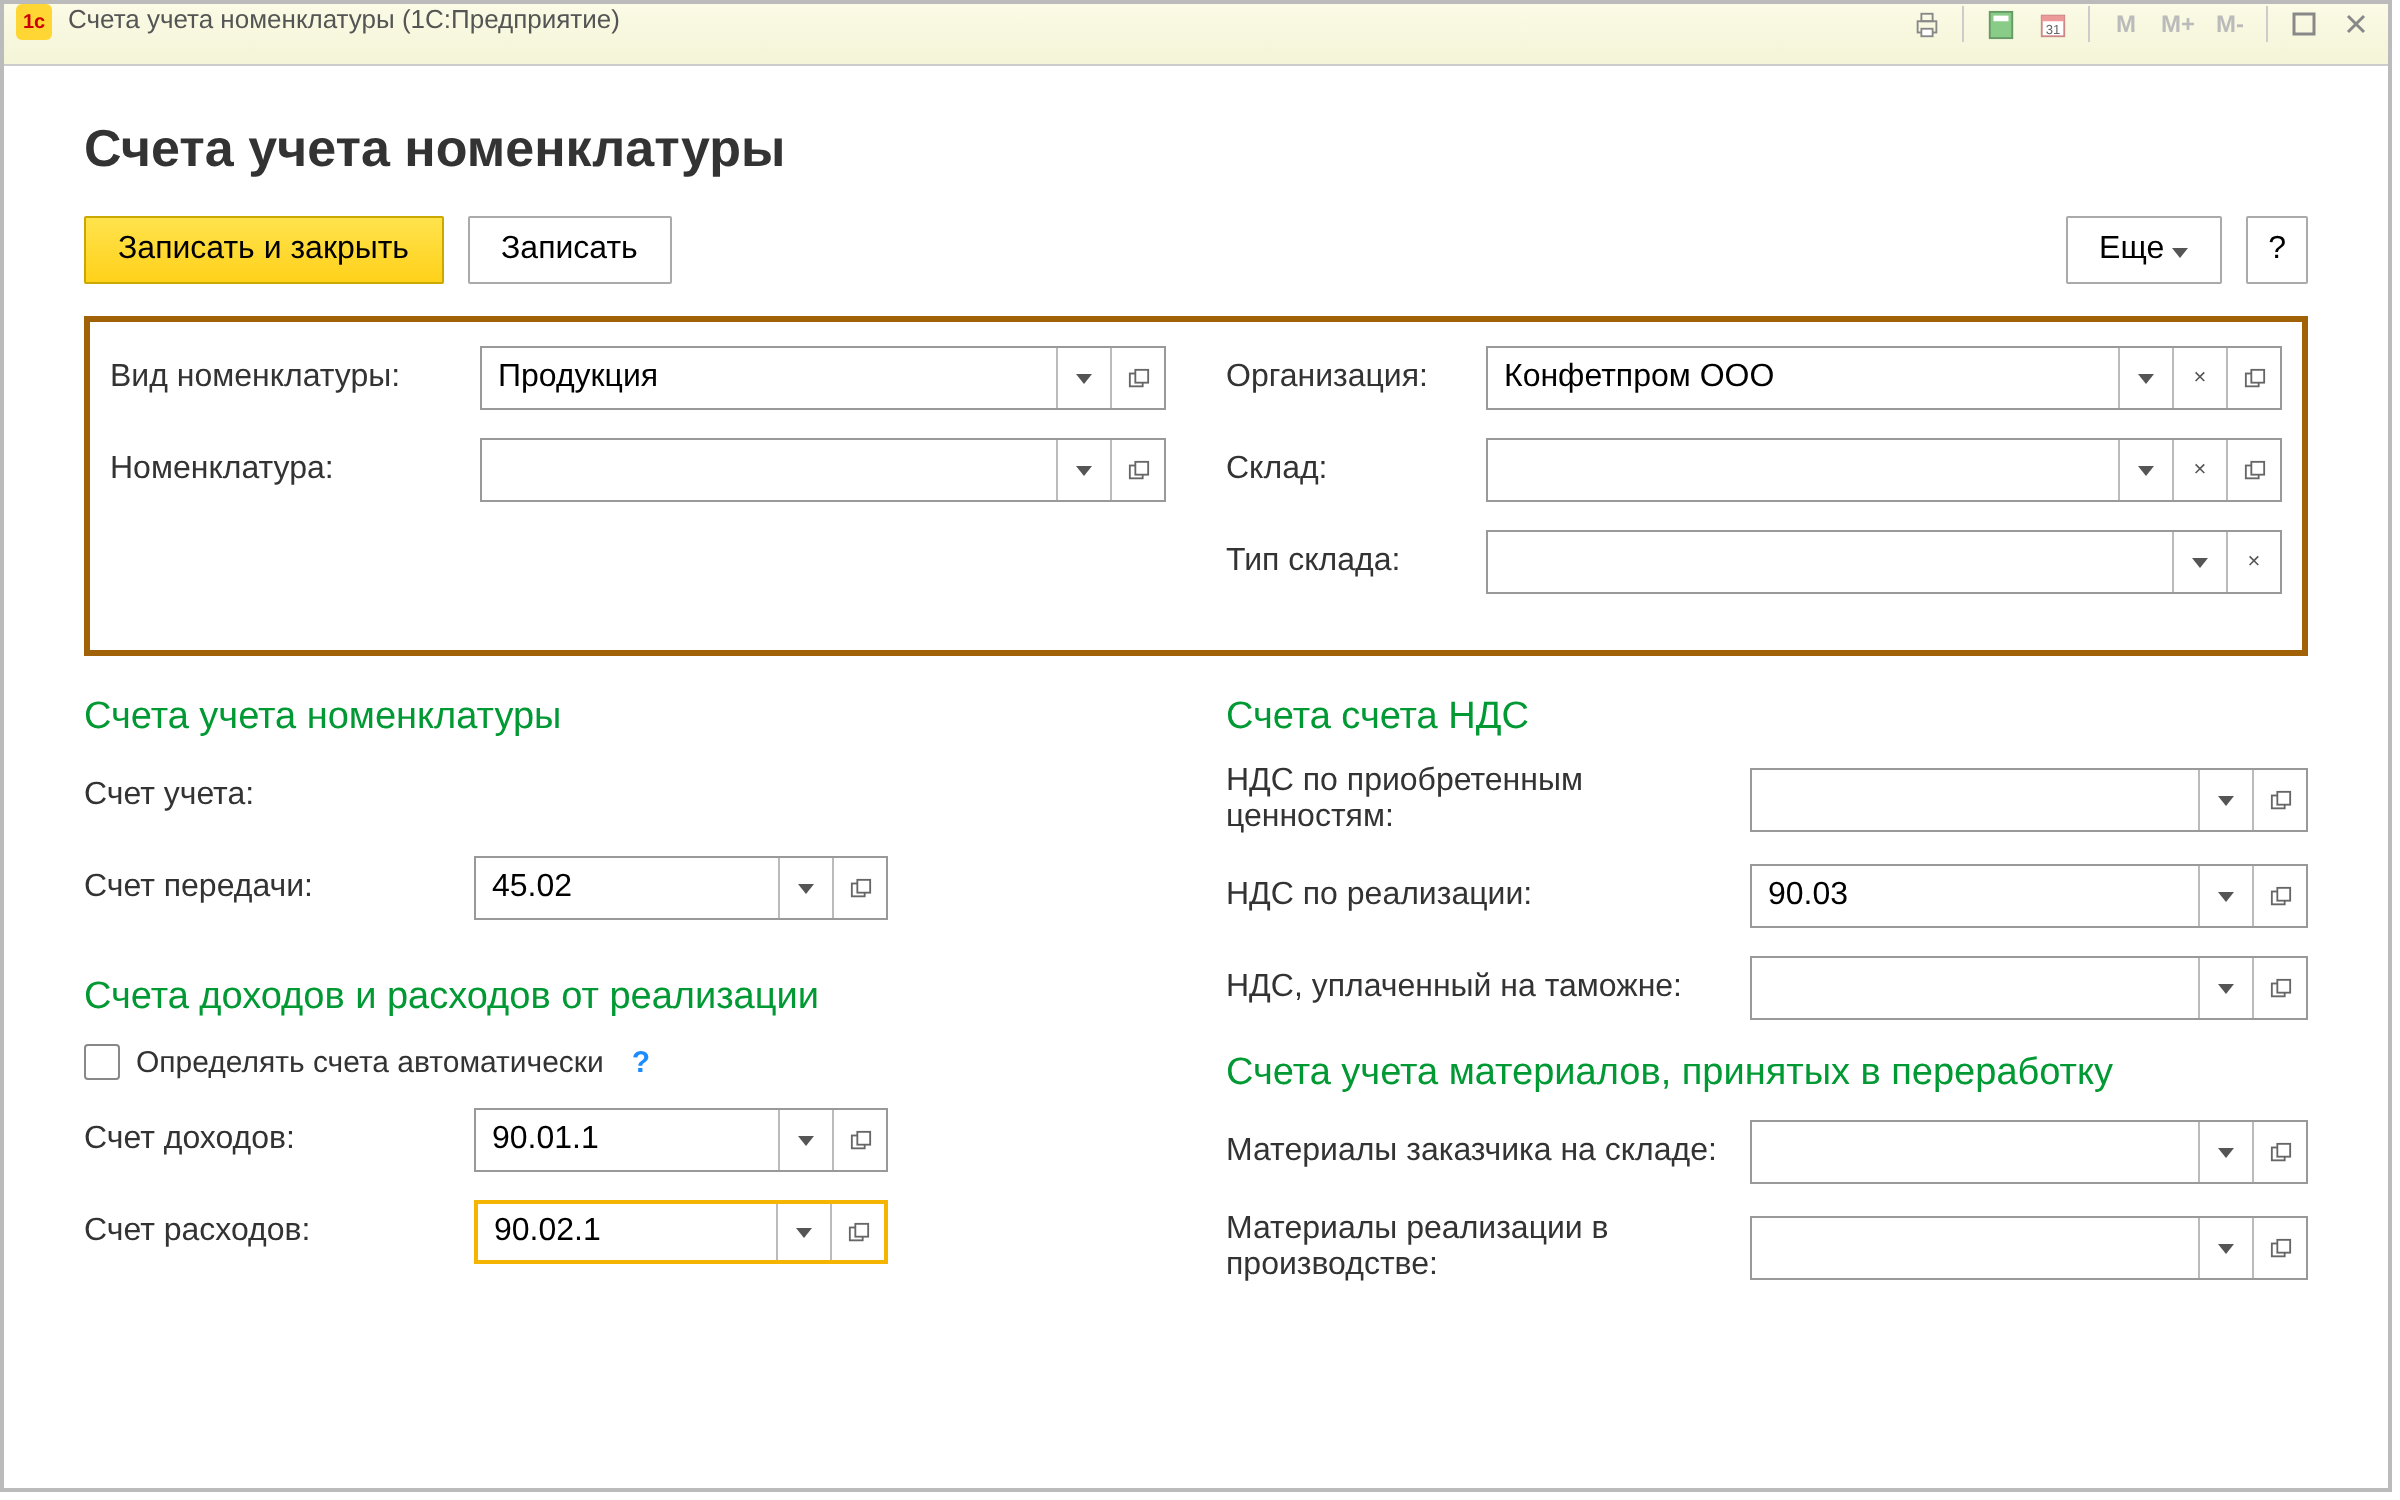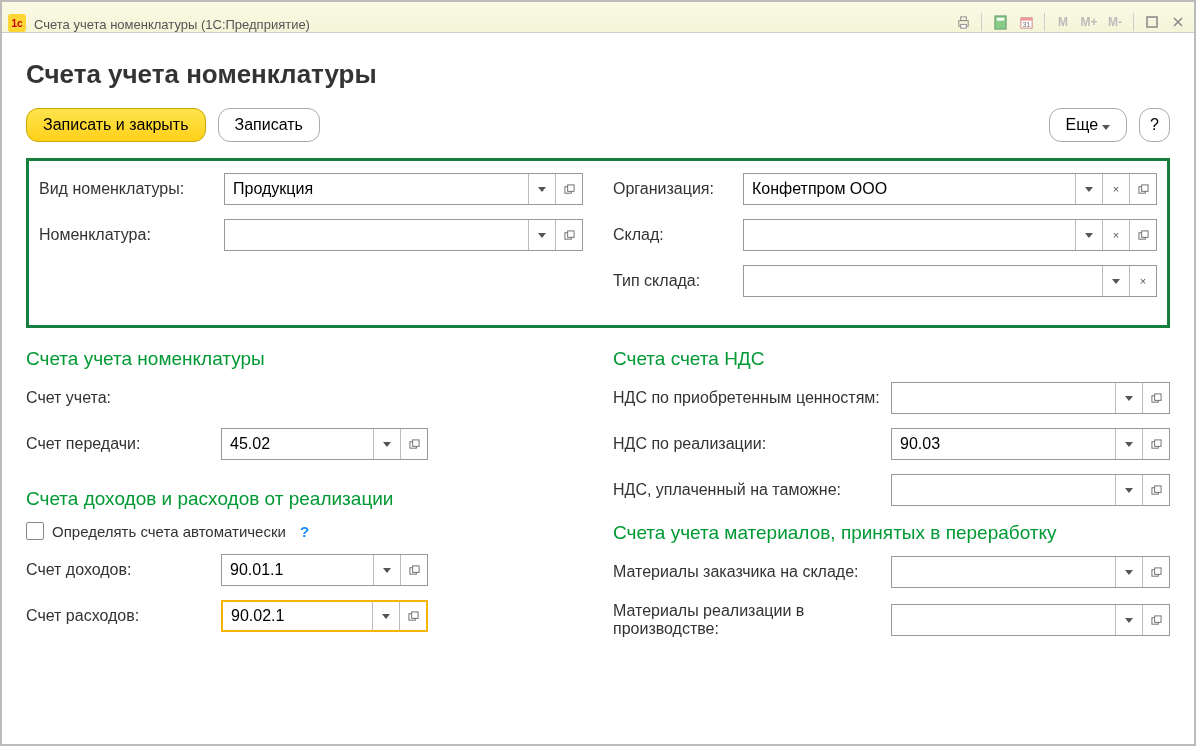--- a/index.html
+++ b/index.html
@@ -1,32 +1,32 @@
 <!DOCTYPE html>
 <html><head>
 <meta charset="utf-8">
 <style>
 html,body{margin:0;padding:0;font-family:Arial,sans-serif;font-size:15px;color:#333;background:#fff}
 .window{width:1196px;height:746px;border:2px solid #bbb;background:#fff;position:relative;box-sizing:border-box}
-.titlebar{height:30px;background:linear-gradient(#fbfbe6,#f4f4d8);border-bottom:1px solid #ccc;display:flex;align-items:flex-end;padding:0 6px;font-size:13px;color:#555}
+.titlebar{height:30px;background:linear-gradient(#fbfbe6,#f4f4d8);border-bottom:1px solid #ccc;display:flex;align-items:flex-start;padding:0 6px;font-size:13px;color:#555}
 .titlebar .logo{width:18px;height:18px;background:#ffd633;border-radius:3px;display:flex;align-items:center;justify-content:center;margin-right:8px;font-size:10px;font-weight:bold;color:#c00}
 .titlebar .ttext{flex:0 0 auto}
 .titlebar .spacer{flex:1}
 .titlebar .ticons{display:flex;gap:6px;align-items:center}
 .titlebar .ticon{width:20px;height:20px;display:flex;align-items:center;justify-content:center;color:#888;font-size:13px;cursor:pointer}
 .titlebar .ticon.m{color:#bbb;font-weight:bold;font-size:12px}
 .titlebar .sep{width:1px;height:18px;background:#ccc;margin:0 2px}
-.content{padding:18px 24px}
+.content{padding:18px 40px}
 h1{font-size:26px;font-weight:bold;margin:8px 0 18px 0;color:#333}
 .toolbar{display:flex;gap:12px;align-items:center;margin-bottom:16px}
-.btn{height:34px;padding:0 16px;border:1px solid #aaa;border-radius:12px;background:#fff;font-size:16px;cursor:pointer;display:flex;align-items:center;gap:4px}
+.btn{height:34px;padding:0 16px;border:1px solid #aaa;border-radius:1px;background:#fff;font-size:16px;cursor:pointer;display:flex;align-items:center;gap:4px}
 .btn.primary{background:linear-gradient(#ffe34d,#ffd11a);border-color:#c9a800;font-weight:normal}
 .btn.small{padding:0 10px}
 .toolbar .spacer{flex:1}
-.redbox{border:3px solid #15803d;padding:12px 10px 14px 10px;margin-bottom:12px}
+.redbox{border:3px solid #a16207;padding:12px 10px 14px 10px;margin-bottom:12px}
 .cols{display:flex;gap:30px}
 .col{flex:1;min-width:0}
 .row{display:flex;align-items:center;margin-bottom:14px;min-height:32px}
 .row .lbl{color:#333;font-size:16px}
 .sect{color:#009933;font-size:19px;margin:8px 0 12px 0}
 .picker{display:flex;border:1px solid #999;height:30px;background:#fff}
 .picker.focus{border:2px solid #f5b400;height:28px}
 .picker input{border:0;padding:0 8px;font-size:16px;flex:1;min-width:0;outline:none;background:transparent}
 .picker .pb{width:26px;border-left:1px solid #bbb;display:flex;align-items:center;justify-content:center;cursor:pointer;color:#555;font-size:11px}
 .picker .pb.ext svg{width:11px;height:11px}

